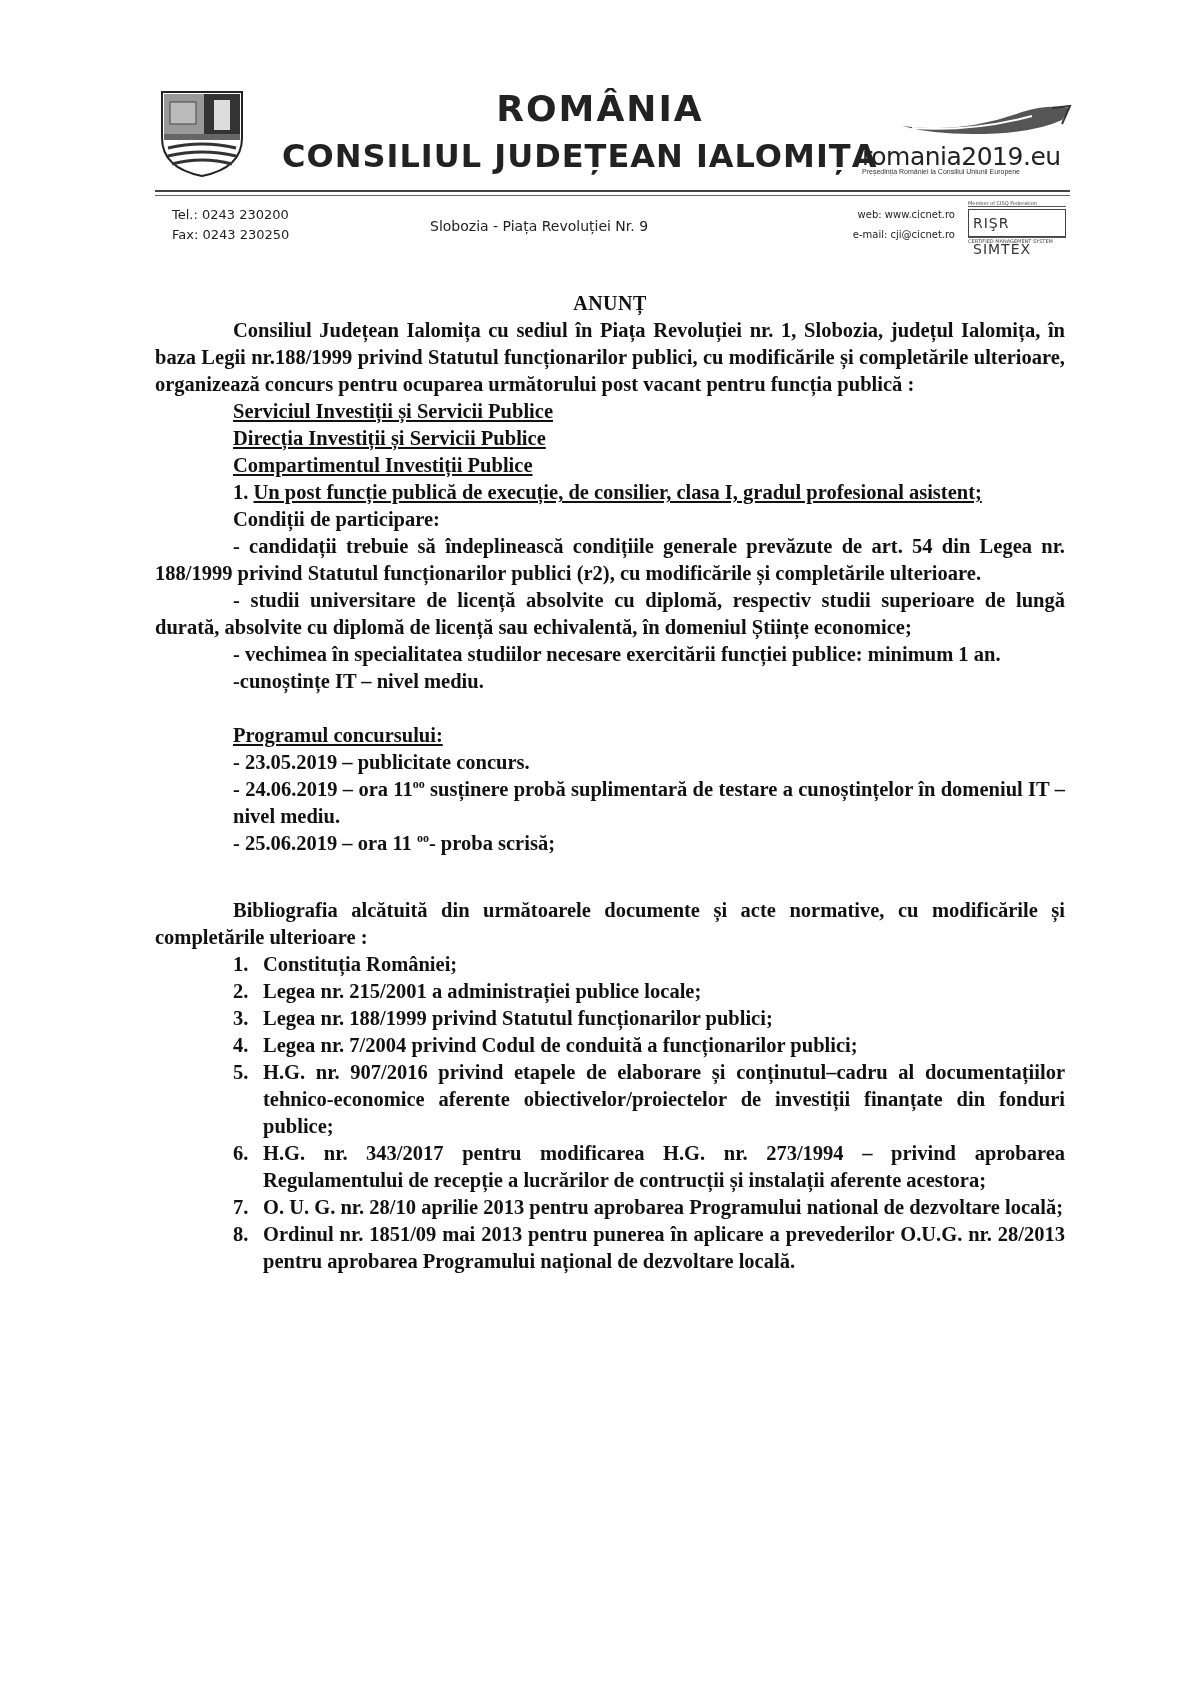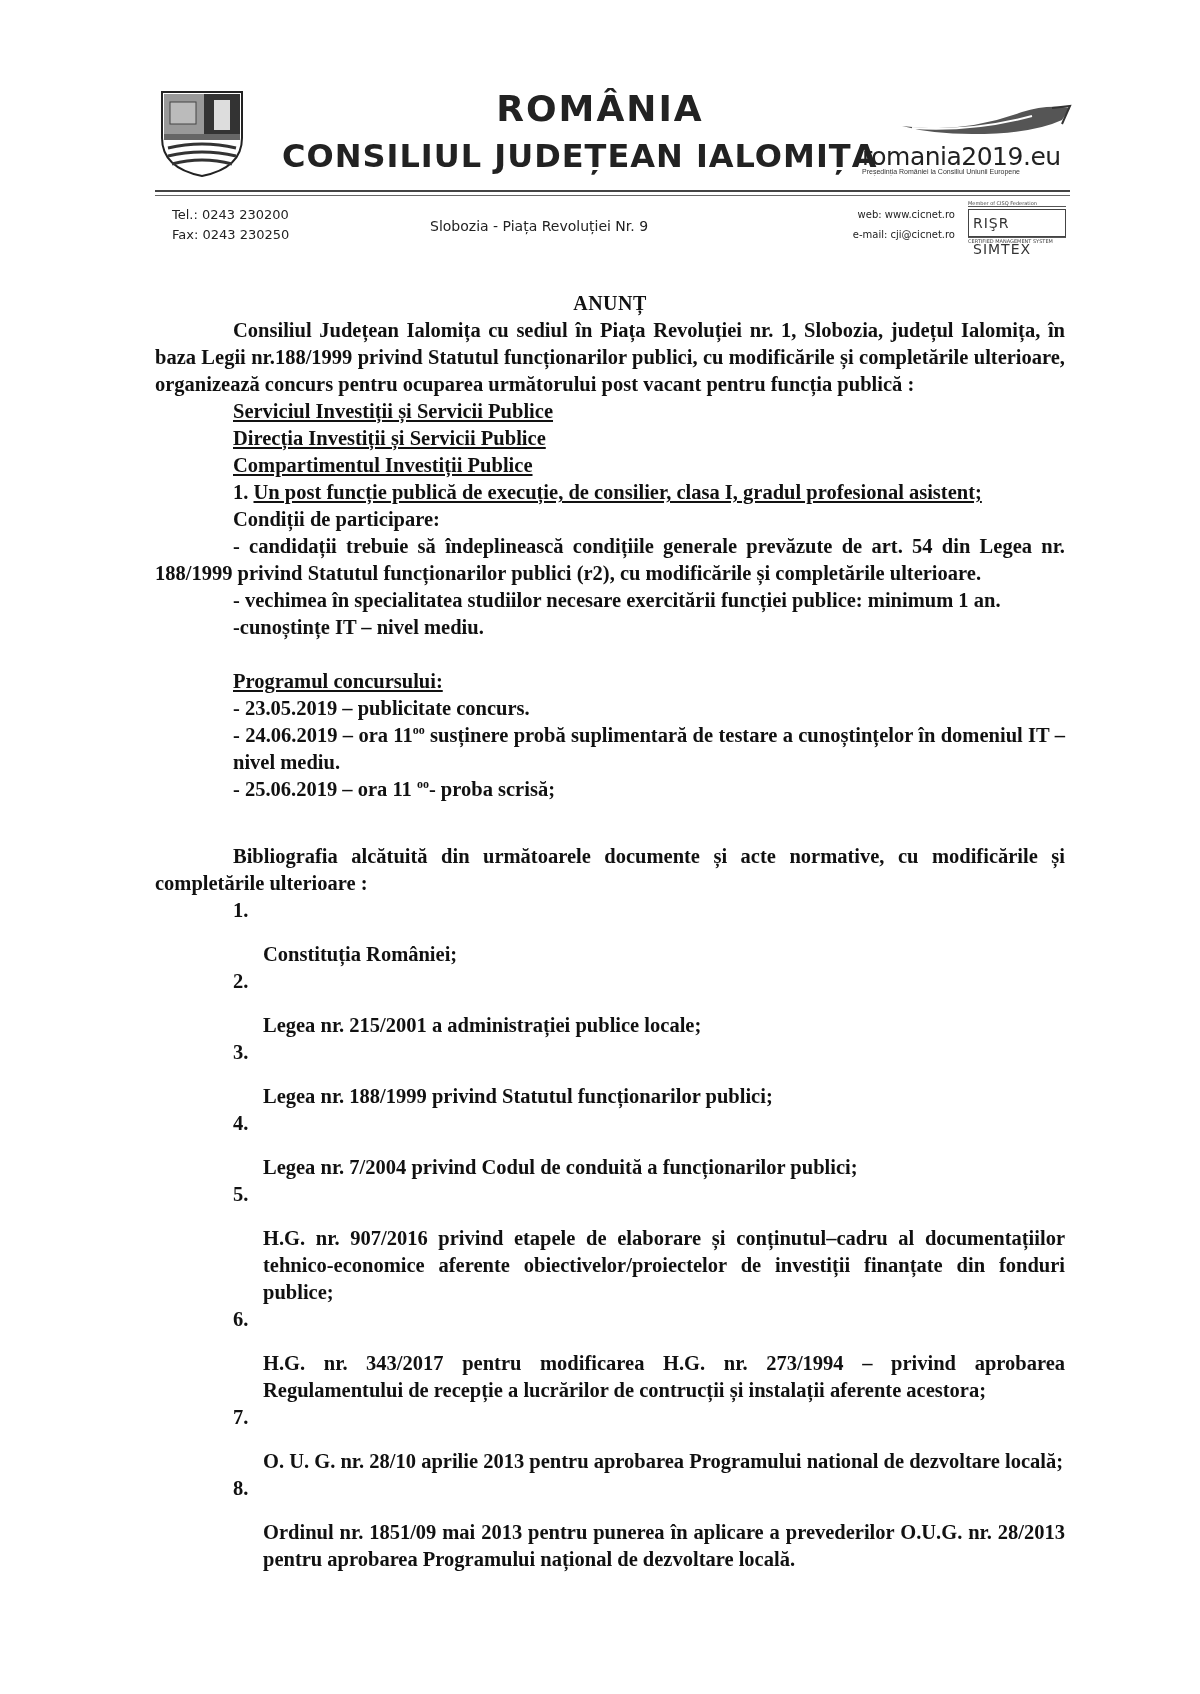--- a/index.html
+++ b/index.html
@@ -37,21 +37,21 @@
   .just { text-align: justify; }
   .ind1 { text-indent: 78px; }
   .pad1 { padding-left: 78px; }
   .u { text-decoration: underline; }
   .gap { height: 27px; }
   .gap2 { height: 20px; }
   sup { font-size: 12px; line-height: 0; margin-top: 36px; }
   ol.bib { margin: 0; padding-left: 0; list-style: none; }
   ol.bib li { display: flex; padding-left: 78px; text-align: justify; }
   ol.bib li .num { width: 30px; flex: 0 0 30px; }
-  ol.bib li .txt { flex: 1; margin-top: 44px; }
+  ol.bib li .txt { flex: 1; }
 </style>
 </head>
 <body>
 
 <div class="page">
 
   <svg class="crest" viewBox="0 0 88 90">
     <path d="M4 4 H84 V50 Q84 80 44 88 Q4 80 4 50 Z" fill="#fff" stroke="#222" stroke-width="2"></path>
     <rect x="6" y="6" width="40" height="40" fill="#999"></rect>
     <rect x="46" y="6" width="36" height="40" fill="#333"></rect>
@@ -101,20 +101,21 @@
     <p class="pad1"><span class="u">Direcția Investiții și Servicii Publice</span></p>
     <p class="pad1"><span class="u">Compartimentul Investiții Publice</span></p>
 
     <p class="just ind1">
       <span>1.</span>
       <span class="u">Un post funcție publică de execuție,  de consilier, clasa I,  gradul profesional asistent;</span>
     </p>
 
     <p class="pad1">Condiții de participare:</p>
     <p class="just ind1">- candidații trebuie să îndeplinească condițiile generale prevăzute de art. 54 din Legea nr. 188/1999 privind Statutul funcționarilor publici (r2), cu modificările și completările ulterioare.</p>
+    <p class="just ind1">- studii universitare de licență absolvite cu diplomă, respectiv studii superioare de lungă durată, absolvite cu diplomă de licență sau echivalentă, în domeniul Științe economice;</p>
     <p class="just ind1">- vechimea în specialitatea studiilor necesare exercitării funcției publice: minimum 1 an.</p>
     <p class="ind1">-cunoștințe IT – nivel mediu.</p>
 
     <div class="gap"></div>
 
     <p class="pad1"><span class="u">Programul concursului:</span></p>
     <p class="pad1">
       <span>-  23.05.2019 – publicitate concurs.</span>
     </p>
     <p class="pad1 just">

